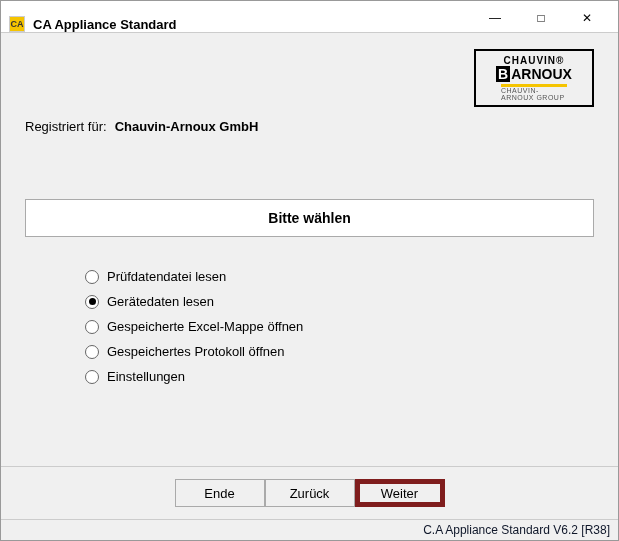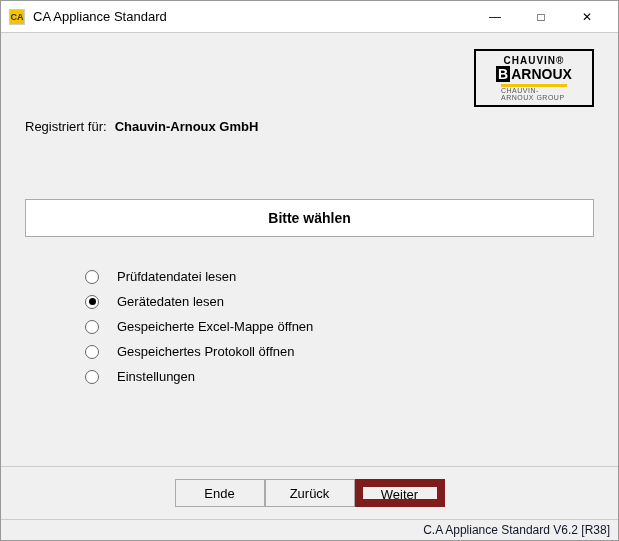--- a/index.html
+++ b/index.html
@@ -18,21 +18,21 @@
       background: #f0f0f0;
       border: 1px solid #999;
       display: flex;
       flex-direction: column;
     }
 
     .title-bar {
       background: #fff;
       height: 32px;
       display: flex;
-      align-items: center;
+      align-items: flex-end;
       padding: 0 8px;
       border-bottom: 1px solid #ccc;
       flex-shrink: 0;
     }
 
     .title-bar-icon {
       width: 16px;
       height: 16px;
       background: #f5c400;
       border: 1px solid #ccc;
@@ -43,20 +43,21 @@
       font-size: 9px;
       font-weight: bold;
       color: #333;
       flex-shrink: 0;
     }
 
     .title-bar-title {
       flex: 1;
       font-size: 13px;
       color: #000;
+      font-weight: bold;
     }
 
     .title-bar-controls {
       display: flex;
       gap: 0;
     }
 
     .title-bar-btn {
       width: 46px;
       height: 28px;
@@ -167,21 +168,21 @@
     .options-area {
       padding: 8px 60px;
       display: flex;
       flex-direction: column;
       gap: 10px;
     }
 
     .radio-option {
       display: flex;
       align-items: center;
-      gap: 18px;
+      gap: 8px;
       cursor: pointer;
     }
 
     .radio-circle {
       width: 14px;
       height: 14px;
       border: 1px solid #666;
       border-radius: 50%;
       background: #fff;
       flex-shrink: 0;
@@ -222,21 +223,21 @@
       min-width: 90px;
       height: 28px;
       border: 1px solid #aaa;
       background: #f0f0f0;
       cursor: pointer;
       font-size: 13px;
       padding: 0 16px;
     }
 
     .footer-btn.primary {
-      border: 8px solid #7f1d1d;
+      border: 5px solid #7f1d1d;
       font-weight: normal;
     }
 
     .status-bar {
       background: #f0f0f0;
       border-top: 1px solid #ccc;
       padding: 3px 8px;
       font-size: 12px;
       color: #0f172a;
       text-align: right;

